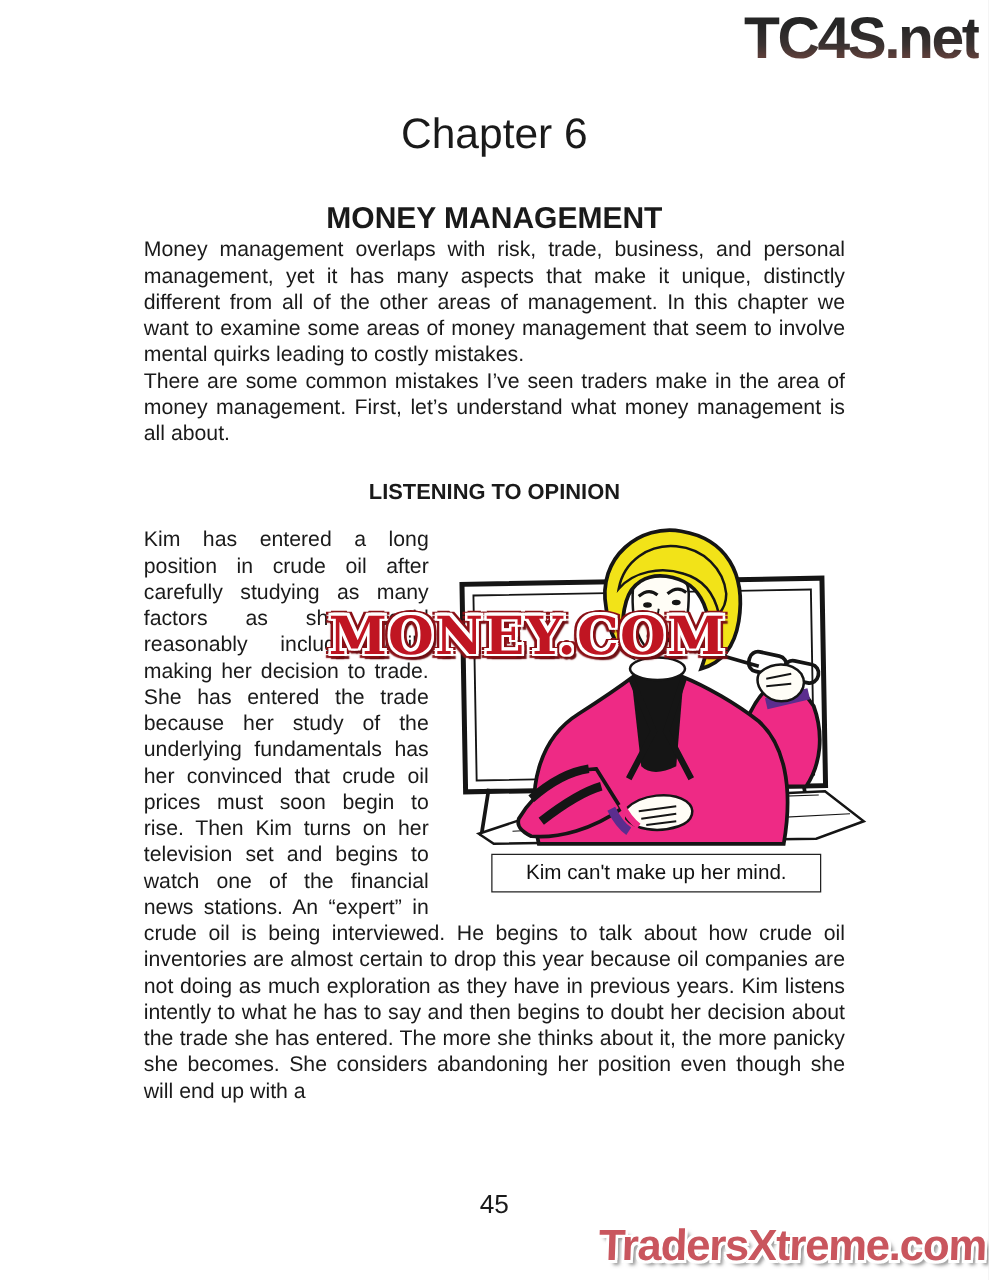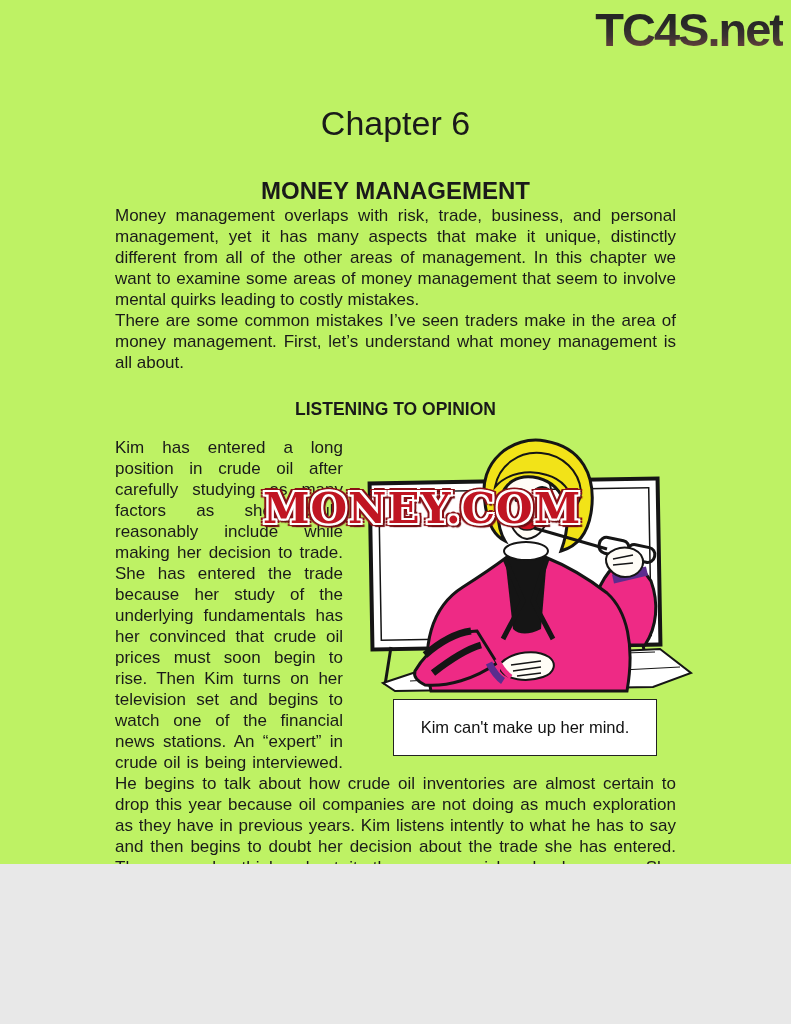--- a/index.html
+++ b/index.html
@@ -1,59 +1,59 @@
 <!DOCTYPE html>
 <html><head>
 <meta charset="utf-8">
 <style>
   html,body{margin:0;padding:0;background:#e8e8e8;}
   .page{
     position:relative;
-    width:791px;height:864px;
-    background:#bef264;
+    width:791px;height:1024px;
+    background:#ffffff;
     margin:0 auto;
     overflow:hidden;
     font-family:"Liberation Sans", sans-serif;
     color:#1a1a1a;
   }
   .content{padding:88px 115px 0 115px;}
 
   
   .wm-top{
     position:absolute;top:2px;right:8px;
     font-family:"Liberation Sans", sans-serif;
     font-weight:bold;font-size:47px;letter-spacing:-2px;
     color:#6b453e;
     background:linear-gradient(to bottom,#262626 35%,#3a3231 62%,#7d4a42 95%);
     -webkit-background-clip:text;background-clip:text;
     -webkit-text-fill-color:transparent;
   }
 
-  h1.chapter{margin:16px;font-size:34px;font-weight:normal;text-align:center;letter-spacing:0;}
+  h1.chapter{margin:0;font-size:34px;font-weight:normal;text-align:center;letter-spacing:0;}
   h2.subtitle{margin:34px 0 0 0;font-size:24px;font-weight:bold;text-align:center;}
 
   p.body-text{
     margin:0;font-size:17px;line-height:21px;
     text-align:justify;
   }
   .p1{margin-top:32px;}
   .p2{margin-top:24px;}
 
   h3.section{margin:26px 0 17px 0;font-size:17.5px;font-weight:bold;text-align:center;}
 
   .story{overflow:visible;}
   .figure{
     float:right;width:340px;
     margin:-4px -19px 12px 12px;
   }
   .figure svg{display:block;width:340px;height:260px;}
   .caption-box{
     width:254px;margin:6px auto 0 auto;
     border:1px solid #222;
-    padding:18px 4px;
+    padding:5px 4px;
     font-size:16.5px;text-align:center;color:#111;background:#fff;
   }
 
   
   .wm-mid{
     position:absolute;left:263px;top:484px;
     font-family:"DejaVu Serif", serif;
     font-weight:bold;font-size:42px;letter-spacing:1px;
     color:#c01522;
     text-shadow:

